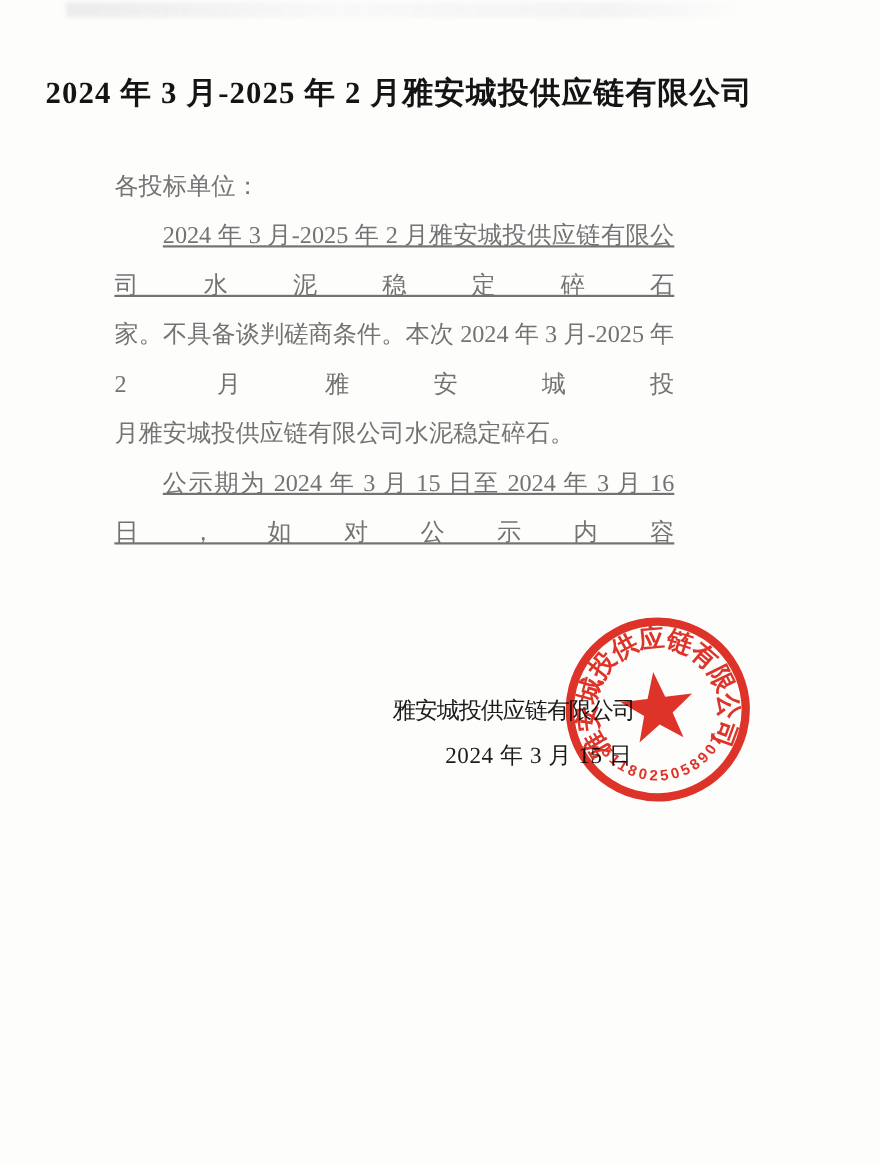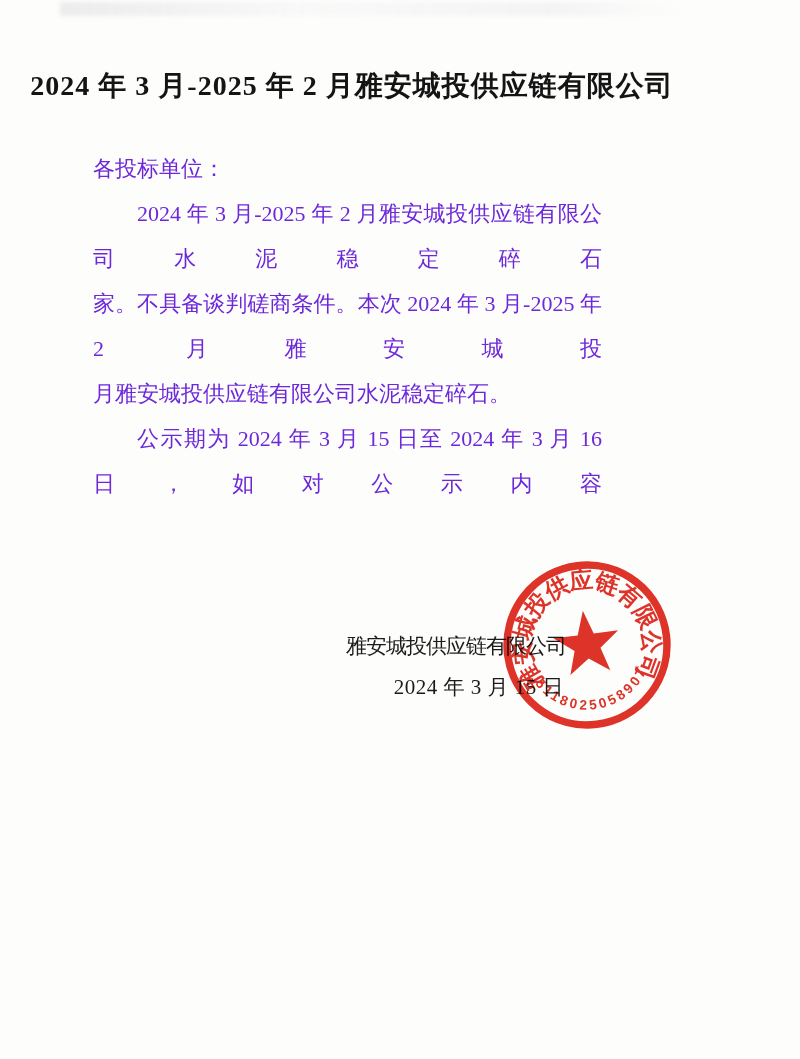--- a/index.html
+++ b/index.html
@@ -9,47 +9,47 @@
     font-family: "Liberation Serif", "DejaVu Serif", serif;
     color: #1c1c1c;
     position: relative;
     overflow: hidden;
   }
   .scan-noise {
     position: absolute; left: 60px; top: 2px; width: 620px; height: 14px;
     background: linear-gradient(90deg, rgba(160,160,175,.18), rgba(200,200,210,.07) 40%, rgba(180,180,195,.12) 80%, rgba(200,200,210,0));
     filter: blur(2px);
   }
-  .doc { position: absolute; left: 5px; top: 0; width: 694px; }
+  .doc { position: absolute; left: 16px; top: 0; width: 694px; }
 
   .title {
     text-align: center;
     font-weight: bold;
     font-size: 28px;
     line-height: 48px;
     letter-spacing: 1px;
     color: #141414;
   }
   .title.first { margin-top: 62px; }
 
   .body-block {
     margin: 36px 97px 0 88px; 
     font-size: 22px;
-    color: #6d28d9;
+    color: #737373;
   }
   .line {
     line-height: 45px;
     white-space: nowrap;
   }
   .line.just {
     text-align: justify;
     text-align-last: justify;
     white-space: normal;
   }
-  .line.indent { text-indent: 2em; }
+  .line.indent { text-indent: 2em; text-decoration: underline; }
 
   .signature {
     position: absolute;
     top: 626px;
     right: 133px;
     text-align: right;
     font-size: 21px;
     color: #1b1b1b;
     z-index: 1;
   }

